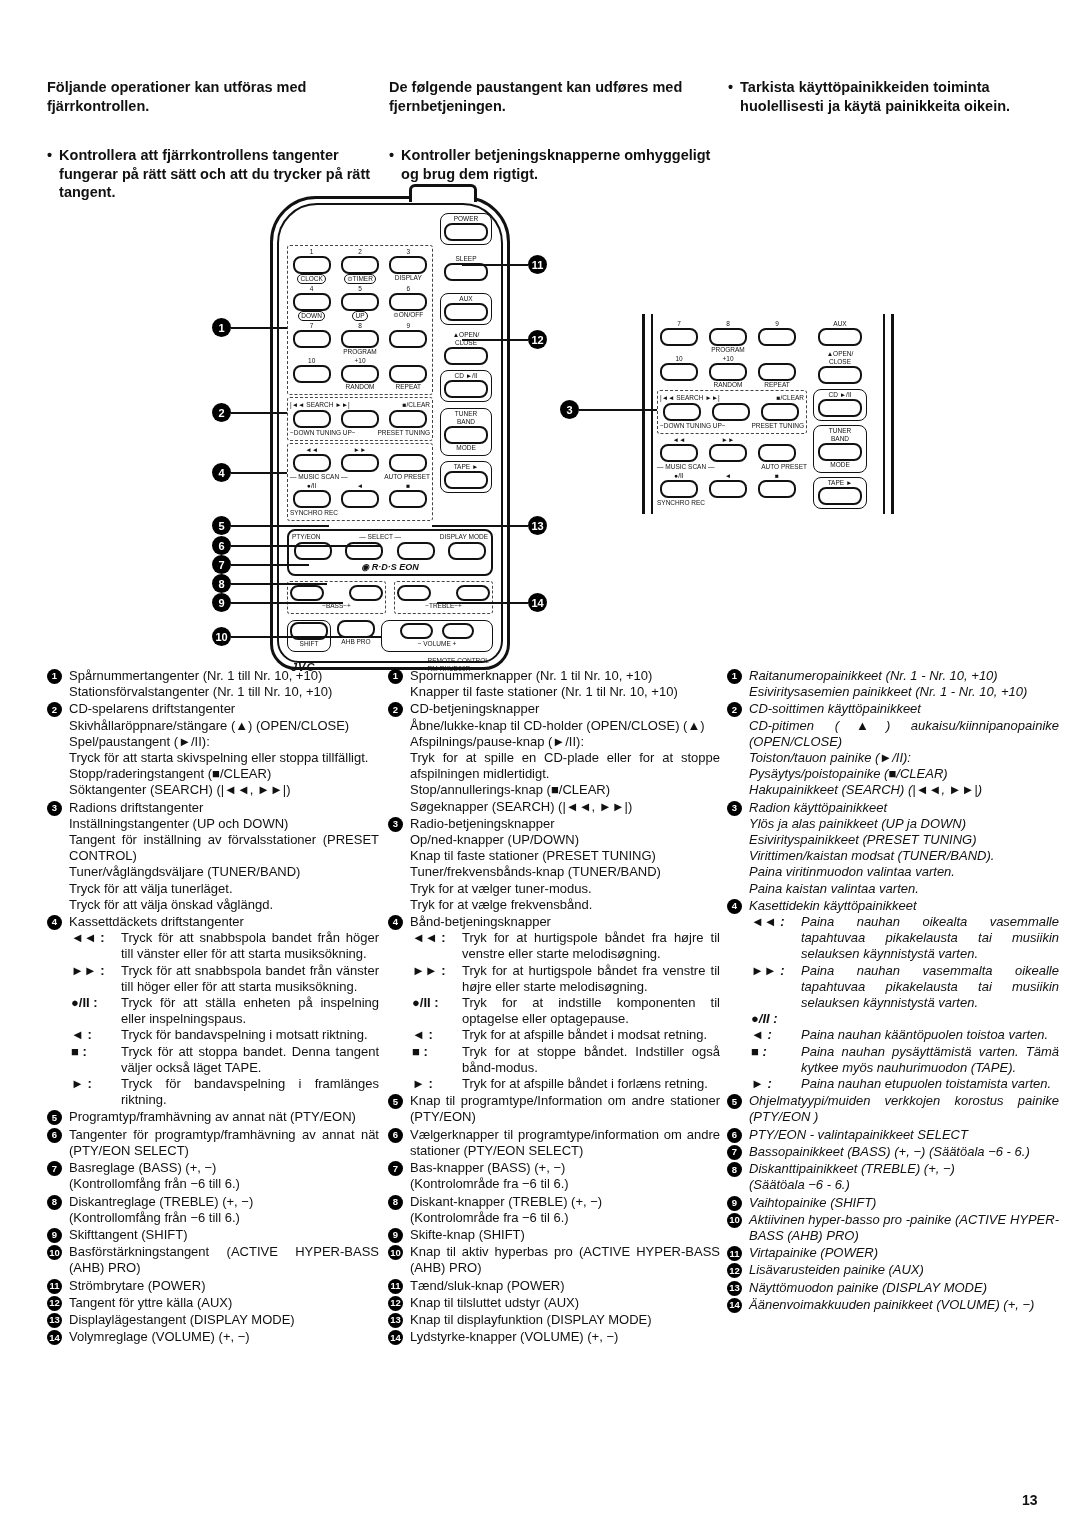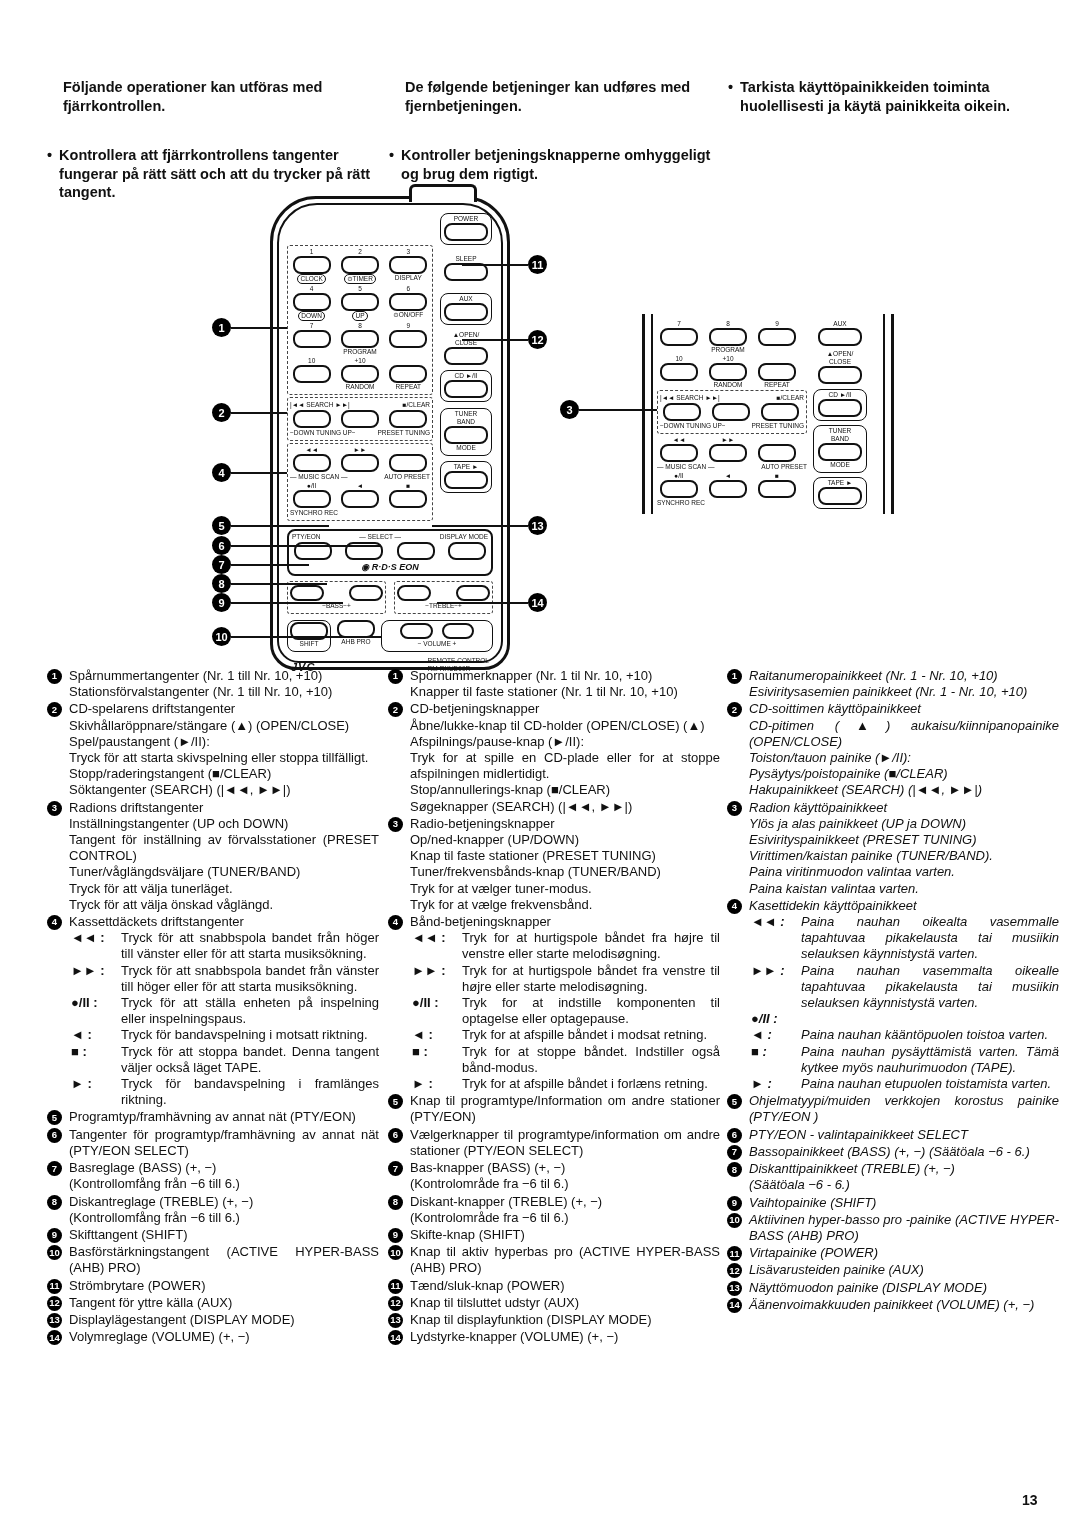--- a/index.html
+++ b/index.html
@@ -1,20 +1,20 @@
 <!DOCTYPE html>
 <html><head>
 <meta charset="utf-8">
 <style>
   html,body{margin:0;padding:0;background:#e8e8e4;}
   .page{position:relative;width:1080px;height:1528px;background:#fff;color:#111;
         font-family:"Liberation Sans", sans-serif;overflow:hidden;}
   .col{position:absolute;width:332px;}
   .hcol{top:78px;}
-  .intro{font-weight:bold;font-size:14.5px;line-height:1.3;margin:0 0 30px 16px;}
+  .intro{font-weight:bold;font-size:14.5px;line-height:1.3;margin:0 0 30px 0;}
   .bullet{display:flex;font-weight:bold;font-size:14.5px;line-height:1.3;}
   .dot{margin-right:7px;}
 
   
   .list{top:668px;font-size:13px;line-height:16.2px;}
   .list.italic .line,.list.italic .stxt,.list.italic .sym{font-style:italic;}
   .item{position:relative;padding-left:22px;margin-bottom:1px;}
   .badge{position:absolute;left:0;top:1px;width:15px;height:15px;border-radius:50%;
          background:#000;color:#fff;font-size:9.5px;font-weight:bold;font-style:normal;
          display:flex;align-items:center;justify-content:center;}
@@ -77,21 +77,21 @@
 <div class="page">
 
   <div class="col hcol" style="left:47px">
     <p class="intro">Följande operationer kan utföras med fjärrkontrollen.</p>
     <div class="bullet">
       <span class="dot">•</span>
       <span>Kontrollera att fjärrkontrollens tangenter fungerar på rätt sätt och att du trycker på rätt tangent.</span>
     </div>
   </div>
   <div class="col hcol" style="left:389px">
-    <p class="intro">De følgende betjeninger kan udføres med fjernbetjeningen.</p>
+    <p class="intro">De følgende paustangent kan udføres med fjernbetjeningen.</p>
     <div class="bullet">
       <span class="dot">•</span>
       <span>Kontroller betjeningsknapperne omhyggeligt og brug dem rigtigt.</span>
     </div>
   </div>
   <div class="col hcol" style="left:728px">
     <div class="bullet">
       <span class="dot">•</span>
       <span>Tarkista käyttöpainikkeiden toiminta huolellisesti ja käytä painikkeita oikein.</span>
     </div>
@@ -765,21 +765,21 @@
           <div class="line">Pysäytys/poistopainike (■/CLEAR)</div>
           <div class="line">Hakupainikkeet (SEARCH) (|◄◄, ►►|)</div>
         </div>
       </div>
       <div class="item">
         <span class="badge">3</span>
         <div class="ibody">
           <div class="line">Radion käyttöpainikkeet</div>
           <div class="line">Ylös ja alas painikkeet (UP ja DOWN)</div>
           <div class="line">Esivirityspainikkeet (PRESET TUNING)</div>
-          <div class="line">Virittimen/kaistan painike (TUNER/BAND).</div>
+          <div class="line">Virittimen/kaistan modsat (TUNER/BAND).</div>
           <div class="line">Paina viritinmuodon valintaa varten.</div>
           <div class="line">Paina kaistan valintaa varten.</div>
         </div>
       </div>
       <div class="item">
         <span class="badge">4</span>
         <div class="ibody">
           <div class="line">Kasettidekin käyttöpainikkeet</div>
           <div class="symline">
             <span class="sym">◄◄ :</span>

